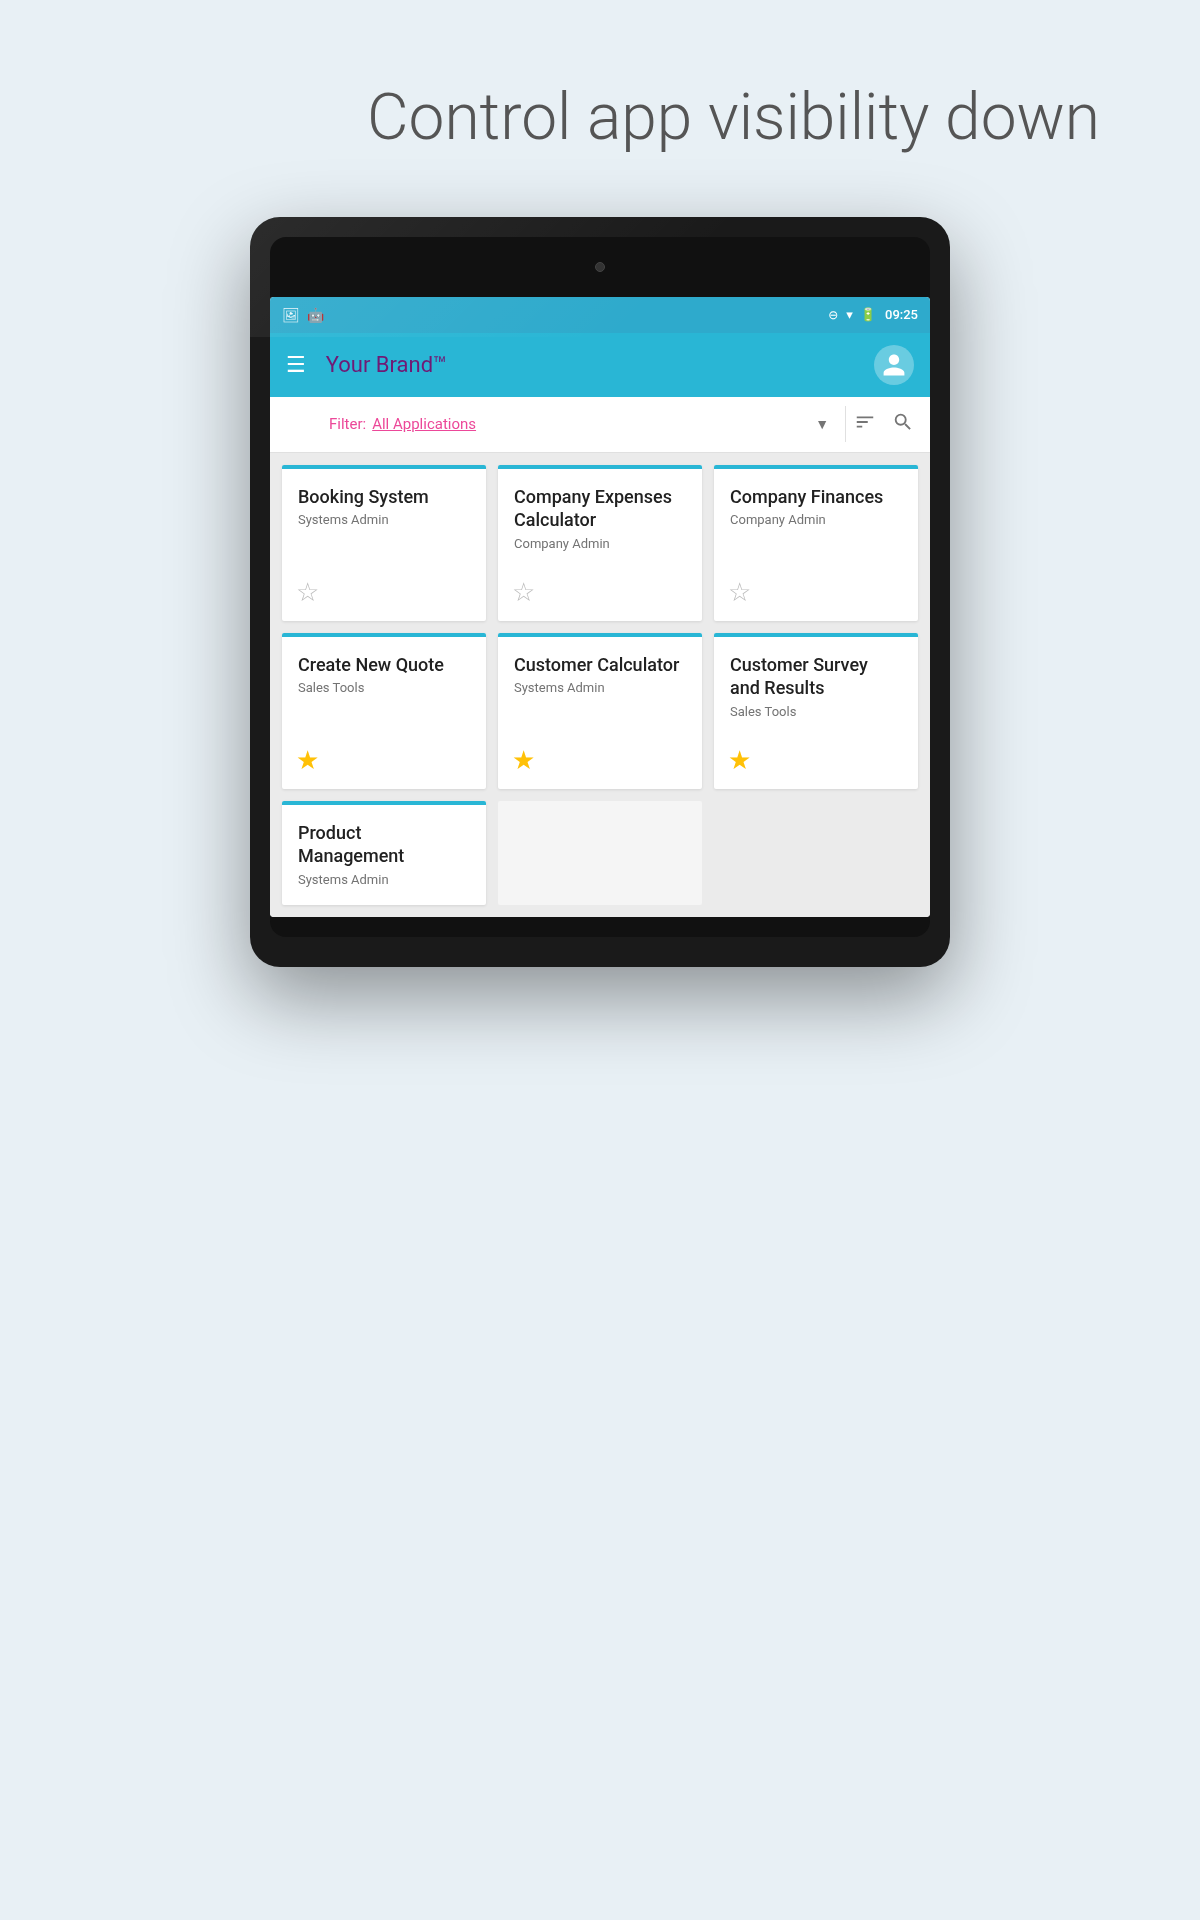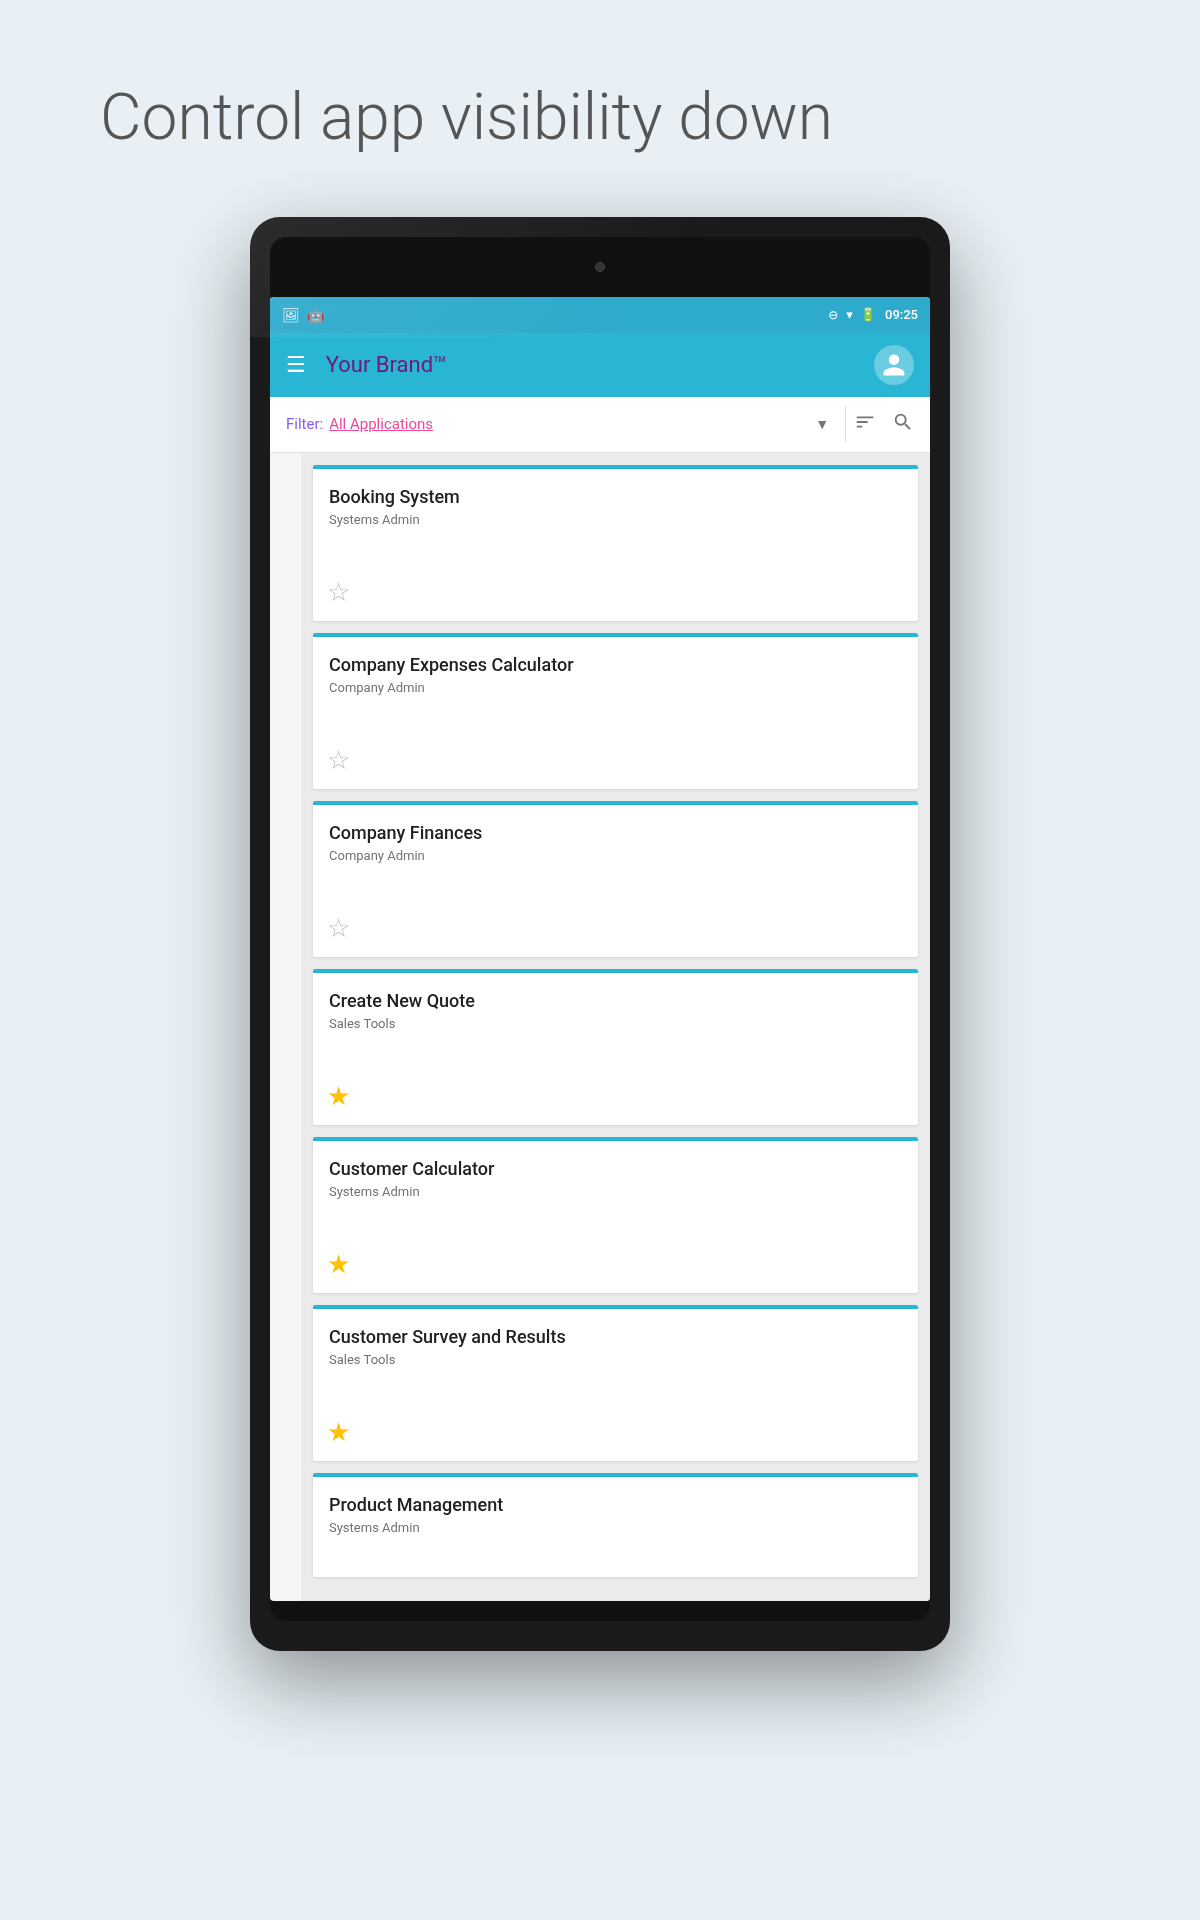--- a/index.html
+++ b/index.html
@@ -7,21 +7,21 @@
     body {
       width: 1200px;
       height: 1920px;
       background: #e8f0f5;
       font-family: 'Roboto', Arial, sans-serif;
       overflow: hidden;
       position: relative;
     }
 
     .page-header {
-      text-align: left;
+      text-align: right;
       padding: 80px 100px 60px;
       color: #4a5568;
     }
 
     .page-header h1 {
       font-size: 64px;
       font-weight: 300;
       line-height: 1.2;
       color: #555;
     }
@@ -157,23 +157,24 @@
     .filter-bar {
       background: white;
       height: 56px;
       display: flex;
       align-items: center;
       padding: 0 16px;
       border-bottom: 1px solid #e0e0e0;
     }
 
     .filter-label {
-      color: #8b5cf6;
+      color: #ec4899;
       font-size: 15px;
       margin-right: 6px;
+      margin-left: 43px;
     }
 
     .filter-value {
       color: #ec4899;
       font-size: 15px;
       flex: 1;
       cursor: pointer;
       text-decoration: underline;
     }
 
@@ -200,24 +201,23 @@
     .filter-action-icon {
       color: #757575;
       font-size: 20px;
       cursor: pointer;
     }
 
     
     .apps-grid {
       padding: 12px;
       display: grid;
-      grid-template-columns: 1fr;
+      grid-template-columns: 1fr 1fr 1fr;
       gap: 12px;
       background: #ebebeb;
-      margin-left: 31px;
     }
 
     
     .app-card {
       background: white;
       border-radius: 2px;
       overflow: hidden;
       box-shadow: 0 1px 3px rgba(0,0,0,0.1);
       position: relative;
     }

